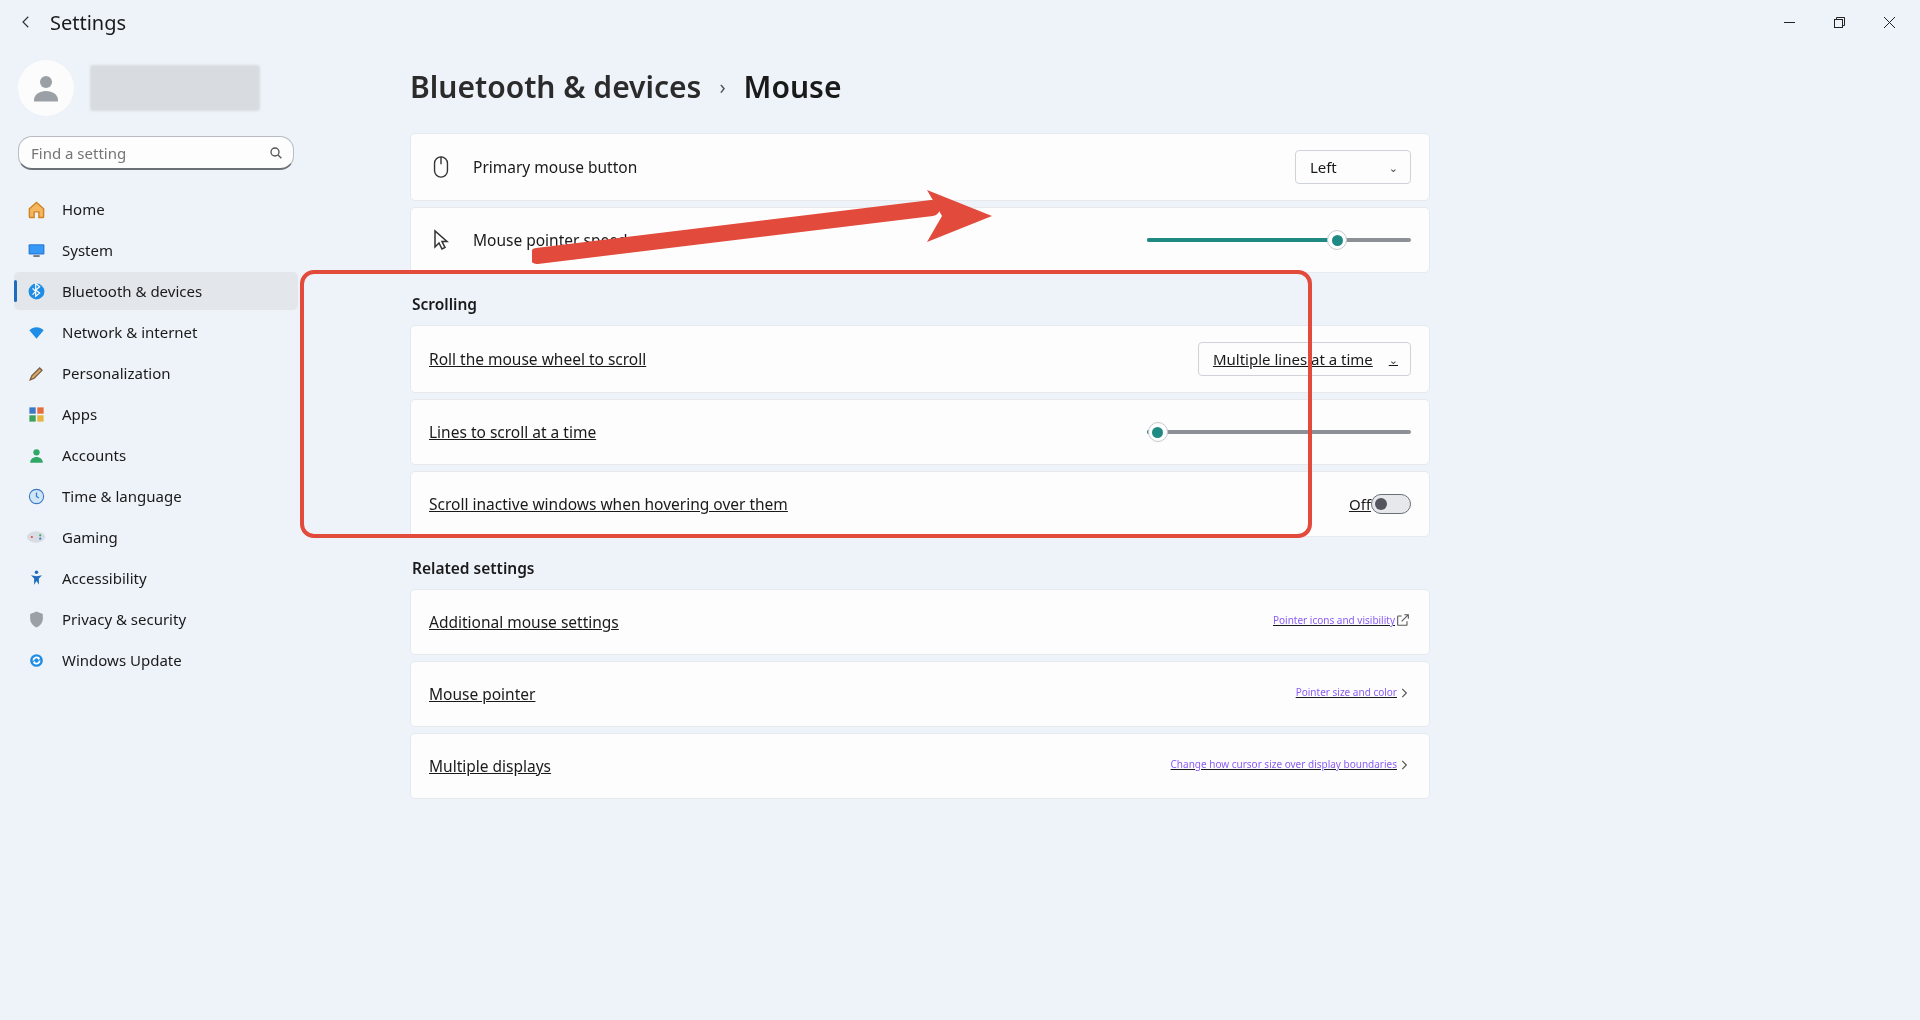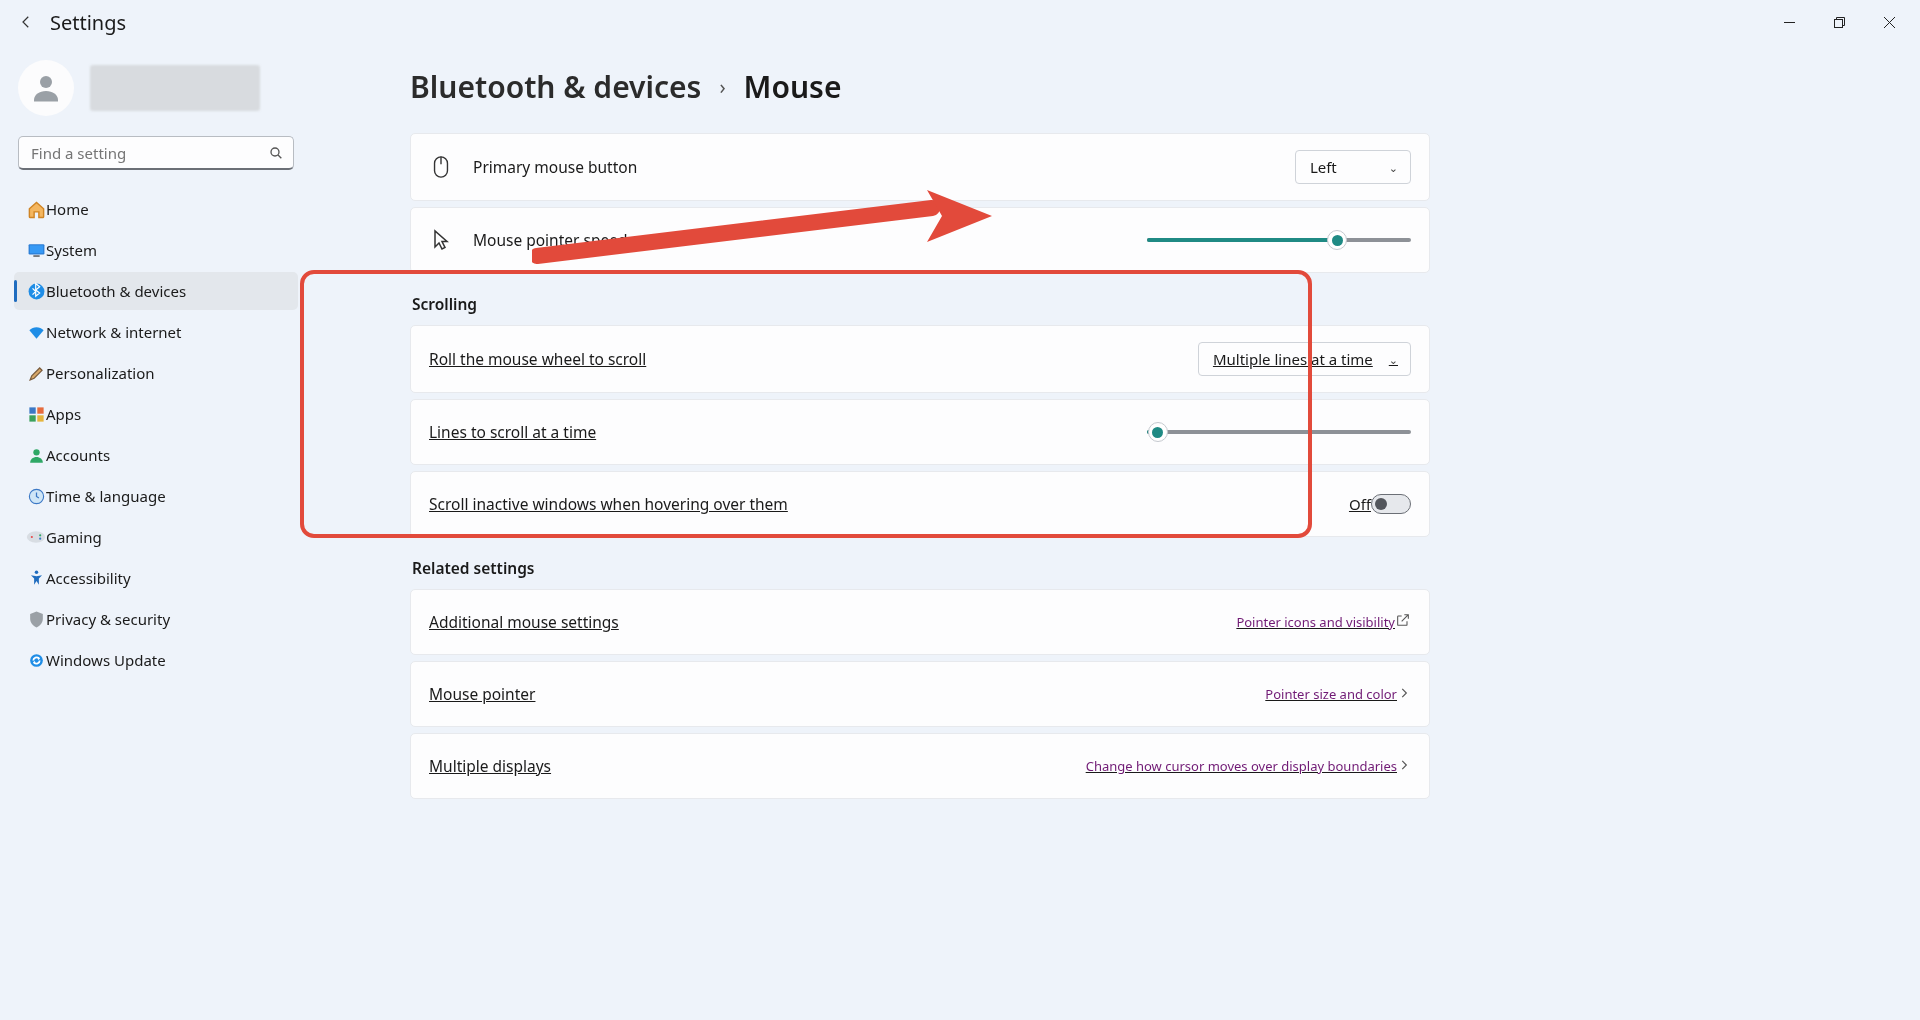--- a/index.html
+++ b/index.html
@@ -12,39 +12,39 @@
   .win-btn { width: 46px; height: 32px; display: flex; align-items: center; justify-content: center; cursor: pointer; }
 
   .app { display: flex; height: calc(1020px - 44px); }
 
   .sidebar { width: 310px; padding: 12px 12px 0 14px; }
   .user-row { display: flex; align-items: center; gap: 16px; padding: 4px 4px 20px 4px; }
   .avatar { width: 56px; height: 56px; border-radius: 50%; background: #fcfcfd; display: flex; align-items: center; justify-content: center; color: #7a7a7a; }
   .user-name-blur { width: 170px; height: 46px; background: #d8dbdf; border-radius: 3px; filter: blur(1px); }
 
   .search { position: relative; margin: 0 4px 20px 4px; }
-  .search input { width: 100%; height: 34px; border: 1px solid #b8bcc2; border-bottom: 2px solid #6b6f76; border-radius: 5px; background: #fdfdfe; padding: 0 36px 0 12px; font-size: 15px; outline: none; }
+  .search input { width: 100%; height: 34px; border: 1px solid #b8bcc2; border-bottom: 2px solid #6b6f76; border-radius: 14px; background: #fdfdfe; padding: 0 36px 0 12px; font-size: 15px; outline: none; }
   .search-icon { position: absolute; right: 10px; top: 50%; transform: translateY(-50%); color: #555; width: 16px; height: 16px; }
 
   .nav { display: flex; flex-direction: column; gap: 3px; }
-  .nav-item { display: flex; align-items: center; height: 38px; padding: 0 12px; border-radius: 5px; font-size: 15px; cursor: pointer; position: relative; }
+  .nav-item { display: flex; align-items: center; gap: 16px; height: 38px; padding: 0 12px; border-radius: 5px; font-size: 15px; cursor: pointer; position: relative; }
   .nav-item.active { background: #e3e7ec; }
   .nav-item.active::before { content: ""; position: absolute; left: 0; top: 8px; bottom: 8px; width: 3px; background: #1f6cbf; border-radius: 2px; }
   .nav-icon { width: 20px; height: 20px; display: flex; align-items: center; justify-content: center; }
 
   .main { flex: 1; padding: 22px 490px 0 100px; position: relative; }
   .breadcrumb { display: flex; align-items: center; gap: 18px; font-size: 30px; font-weight: 600; margin-bottom: 26px; }
   .breadcrumb .parent { font-weight: 600; color: #2b2b2b; }
   .breadcrumb .chev { font-size: 20px; color: #555; font-weight: 400; }
   .breadcrumb .current { font-weight: 600; }
 
   .card { background: #fdfdfe; border: 1px solid #e7e9ed; border-radius: 5px; margin-bottom: 6px; display: flex; align-items: center; padding: 16px 18px; min-height: 66px; }
   .card-icon { width: 24px; height: 24px; display: flex; align-items: center; justify-content: center; color: #333; margin-right: 20px; }
   .card-label { font-size: 15.5px; color: #1a1a1a; flex: 1; }
-  .card-sub { font-size: 13px; color: #701a75; margin-top: 2px; }
+  .card-sub { font-size: 10px; color: #8b5cf6; margin-top: 2px; }
   .card-labels { flex: 1; display: flex; flex-direction: row; }
 
   .card.click { cursor: pointer; }
 
   .dropdown { display: flex; align-items: center; gap: 52px; border: 1px solid #cfd3d9; border-radius: 4px; padding: 6px 12px 6px 14px; font-size: 15px; background: #fdfdfe; cursor: pointer; }
   .dropdown .chev-d { font-size: 11px; color: #444; }
 
   .slider { position: relative; width: 264px; height: 20px; }
   .slider-track { position: absolute; top: 50%; left: 0; right: 0; height: 4px; background: #8d9197; border-radius: 2px; transform: translateY(-50%); }
   .slider-fill { position: absolute; top: 50%; left: 0; height: 4px; background: #1f8a84; border-radius: 2px; transform: translateY(-50%); }
@@ -311,21 +311,21 @@
         <span class="card-sub">Pointer size and color</span>
       </div>
       <span class="chev-right"><svg width="14" height="14" viewBox="0 0 24 24" fill="none" stroke="#555" stroke-width="2">
             <path d="M9 5l7 7-7 7"></path>
           </svg></span>
     </div>
 
     <div class="card click scroll-card">
       <div class="card-labels">
         <span class="card-label">Multiple displays</span>
-        <span class="card-sub">Change how cursor moves over display boundaries</span>
+        <span class="card-sub">Change how cursor size over display boundaries</span>
       </div>
       <span class="chev-right"><svg width="14" height="14" viewBox="0 0 24 24" fill="none" stroke="#555" stroke-width="2">
             <path d="M9 5l7 7-7 7"></path>
           </svg></span>
     </div>
 
     <div class="highlight-box" style="left:-10px; top:226px; width:1012px; height:268px;"></div>
     <svg class="arrow-annot" style="left:222px; top:144px; width:460px; height:76px;" viewBox="0 0 460 76">
       <path d="M5 68 L400 20" stroke="#e24a3b" stroke-width="16" stroke-linecap="round"></path>
       <polygon points="395,2 460,28 395,54 410,28" fill="#e24a3b"></polygon>

